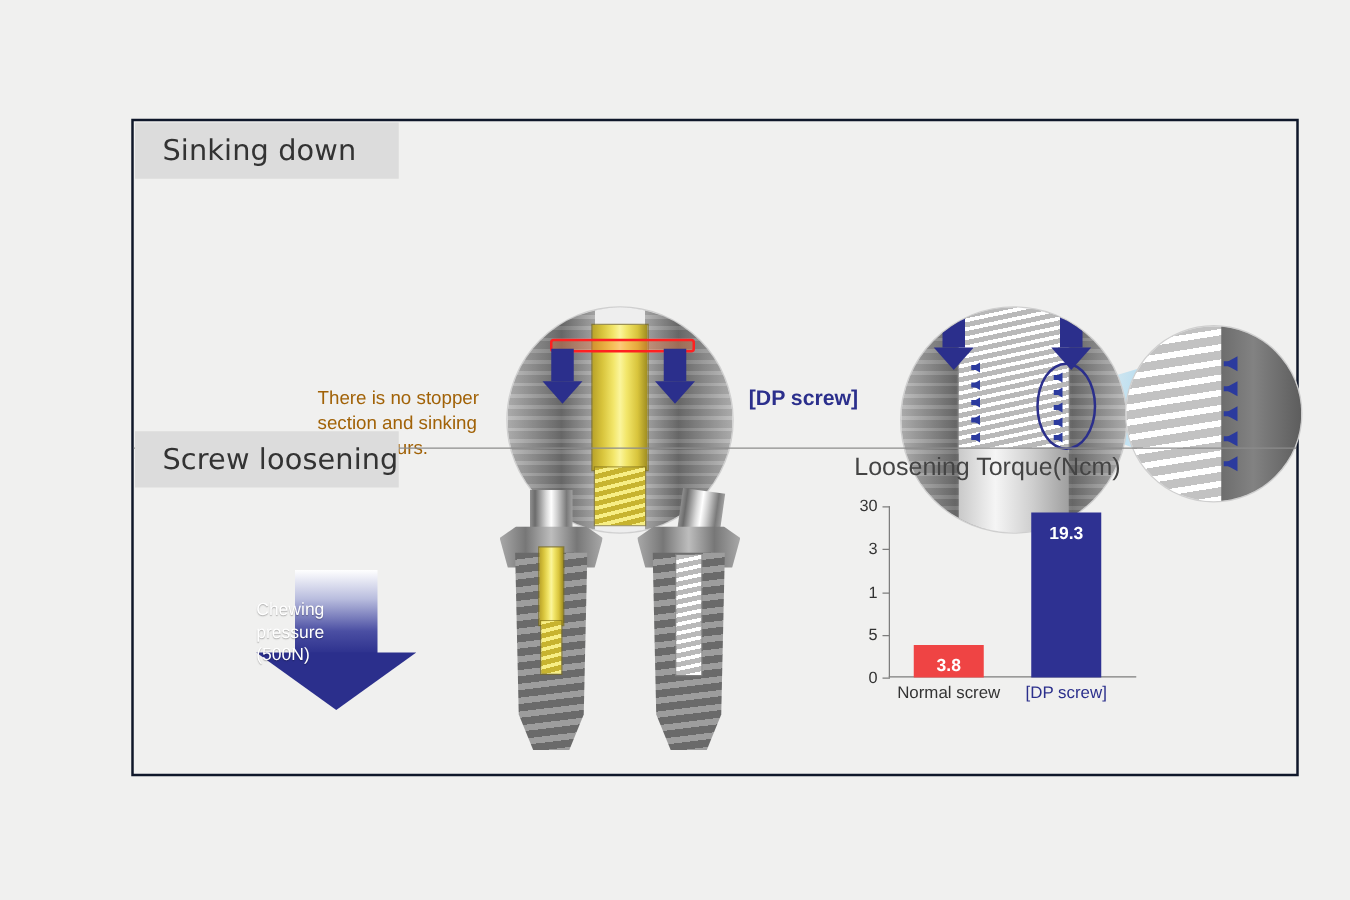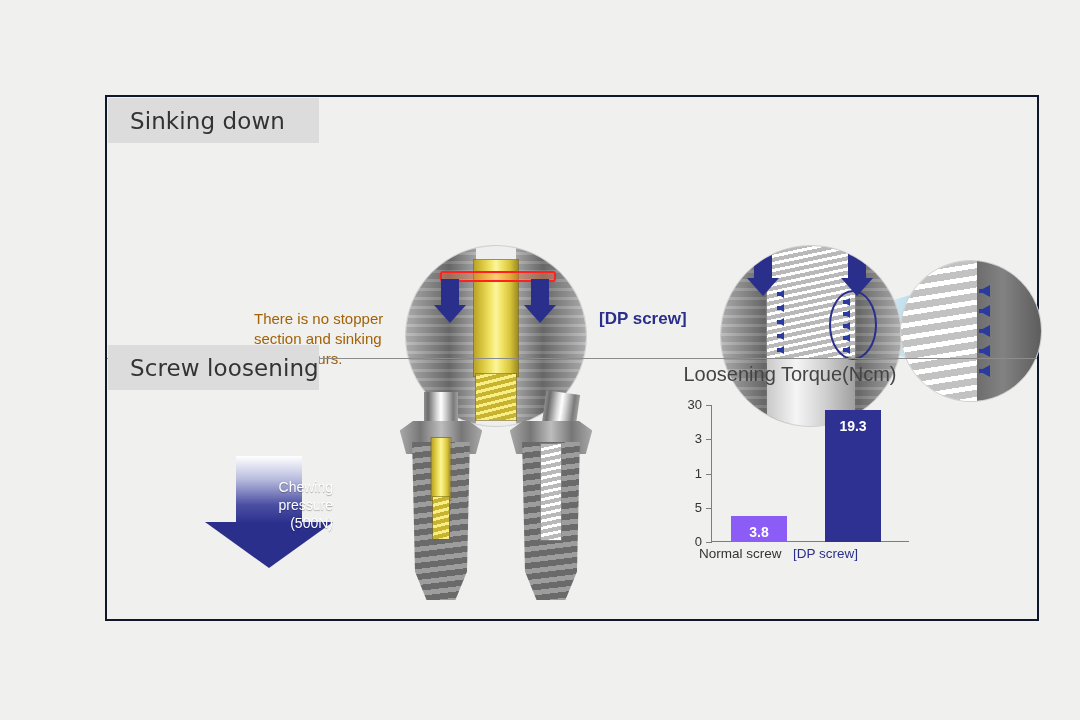--- a/index.html
+++ b/index.html
@@ -127,21 +127,21 @@
   .chew-arrow .body{
     position:absolute;left:31px;top:0;width:66px;height:68px;
     background:linear-gradient(180deg,#ffffff 0%,#b9bdde 34%,#4b4fa3 72%,#2b2f8c 100%);
   }
   .chew-arrow .tip{
     position:absolute;left:0;top:66px;width:0;height:0;
     border-left:64px solid transparent;border-right:64px solid transparent;
     border-top:46px solid #2b2f8c;
   }
   .chew-label{
-    position:absolute;left:0;top:22px;width:128px;text-align:right;
+    position:absolute;left:0;top:22px;width:128px;text-align:left;
     color:#fff;font-size:14px;line-height:18px;white-space:pre-line;
     text-shadow:0 1px 1px rgba(0,0,0,.3);
   }
 
   
   .implant{position:absolute;}
   .implant .fixture{
     position:absolute;left:0;top:0;width:100%;height:100%;
   }
   .fixture-thread{
@@ -175,21 +175,21 @@
   .ylab{
     position:absolute;font-size:13px;color:#333;text-align:right;width:26px;
     transform:translateY(-8px);
   }
   .bar{position:absolute;bottom:0;}
   .bar .val{
     position:absolute;left:0;width:100%;text-align:center;top:8px;
     color:#fff;font-size:14px;font-weight:bold;
   }
   .xcat{
-    position:absolute;top:183px;font-size:13.5px;white-space:nowrap;
+    position:absolute;top:183px;font-size:13.5px;text-align:center;white-space:nowrap;
   }
 </style>
 </head>
 <body>
 
 <div id="stage">
 
   <div class="panel">
 
     <div class="section-tag" id="tag1">
@@ -310,21 +310,21 @@
   <div class="ytick" style="top: 179px;"></div>
       <div class="ylab" style="left: 16px; top: 179px;">0</div>
       <div class="ytick" style="top: 144.75px;"></div>
       <div class="ylab" style="left: 16px; top: 144.75px;">5</div>
       <div class="ytick" style="top: 110.5px;"></div>
       <div class="ylab" style="left: 16px; top: 110.5px;">1</div>
       <div class="ytick" style="top: 76.25px;"></div>
       <div class="ylab" style="left: 16px; top: 76.25px;">3</div>
       <div class="ytick" style="top: 42px;"></div>
       <div class="ylab" style="left: 16px; top: 42px;">30</div>
-      <div class="bar" style="left: 71px; width: 56px; height: 26.03px; top: 152.97px; position: absolute; background: #8b5cf6;">
+      <div class="bar" style="left: 71px; width: 56px; height: 26.03px; top: 152.97px; position: absolute; background: #ef4444;">
         <div class="val">3.8</div>
       </div>
       <div class="xcat" style="left: 39px; width: 120px; color: rgb(51, 51, 51);">Normal screw</div>
       <div class="bar" style="left: 165px; width: 56px; height: 132.205px; top: 46.795px; position: absolute; background: rgb(46, 49, 146);">
         <div class="val">19.3</div>
       </div>
       <div class="xcat" style="left: 133px; width: 120px; color: rgb(43, 47, 140);">[DP screw]</div>
     </div>
 
 </div>

